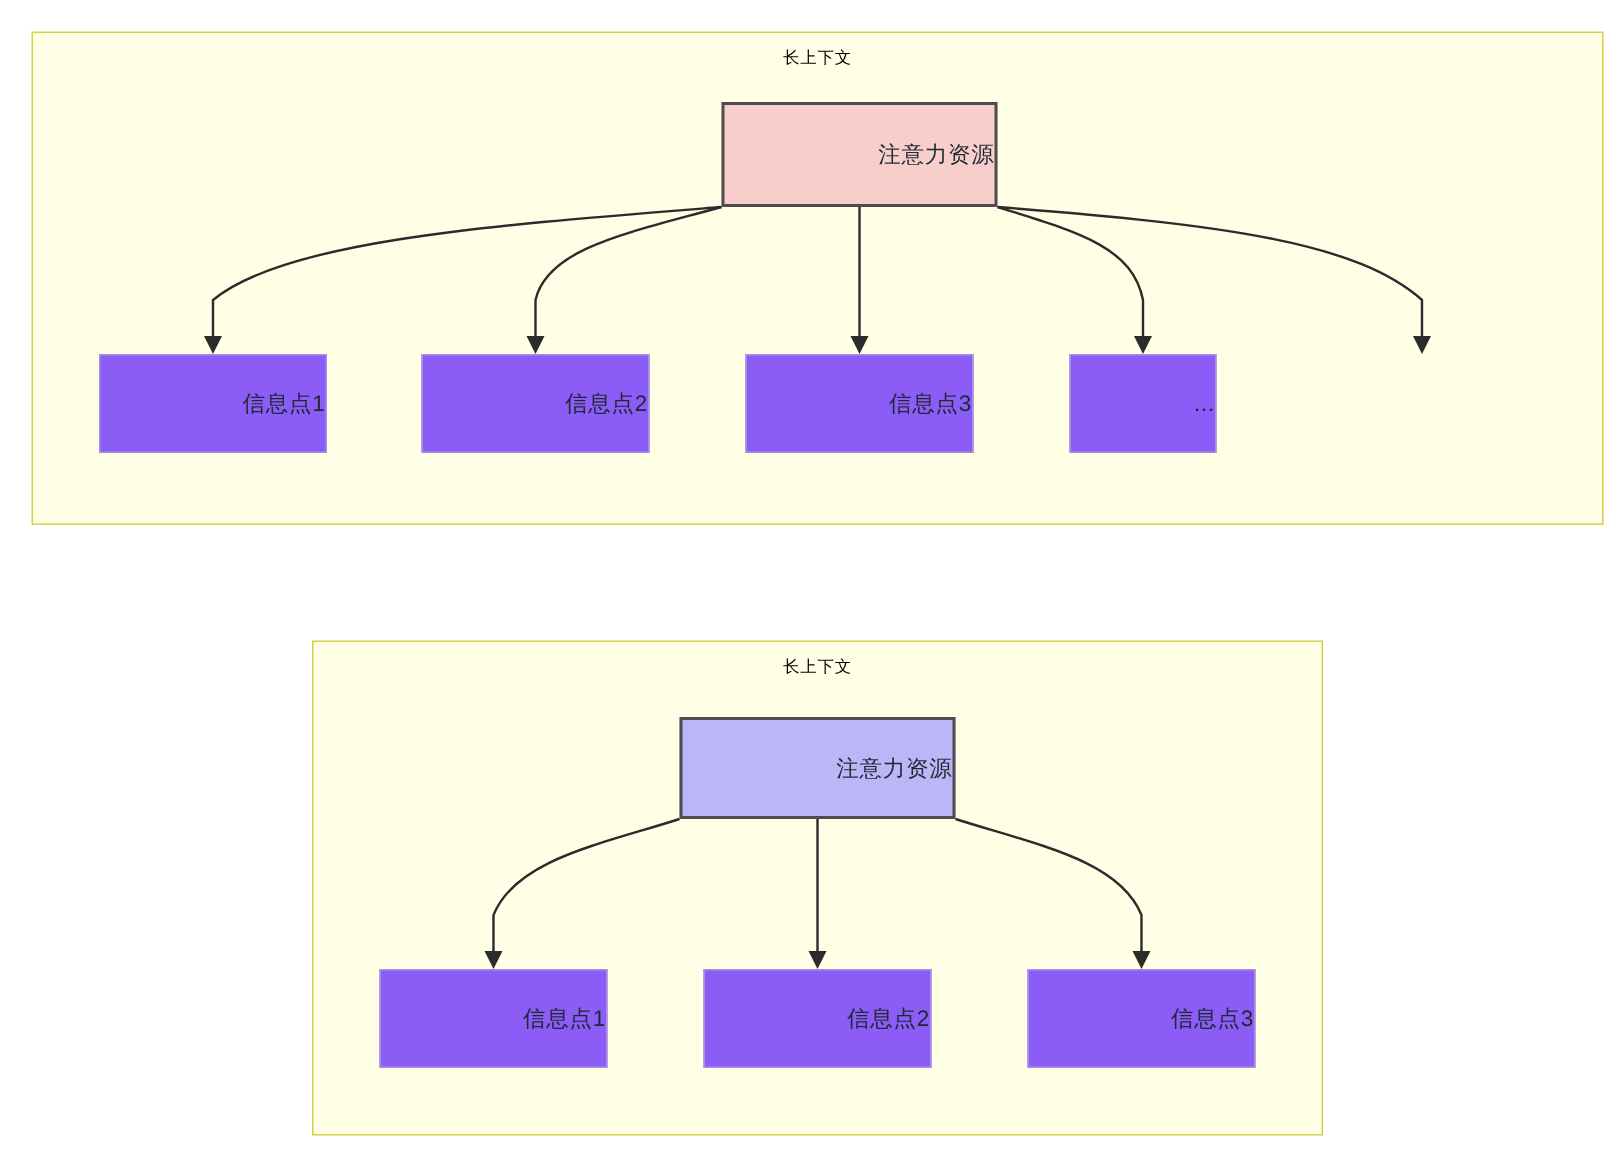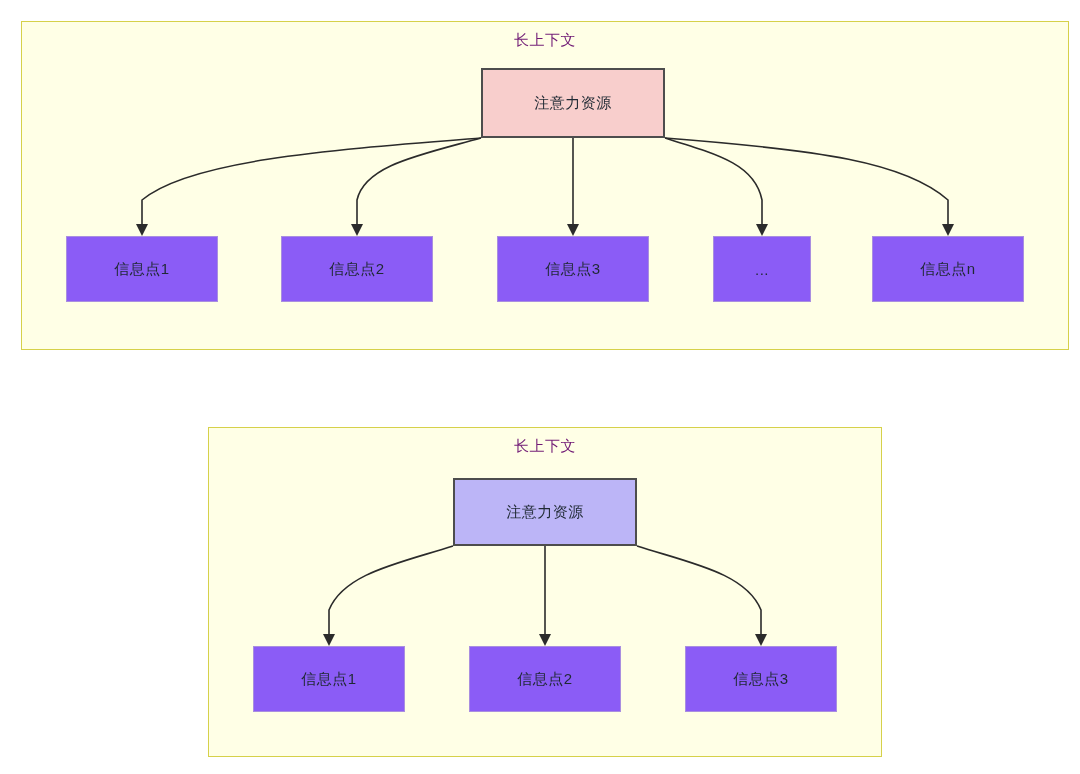--- a/index.html
+++ b/index.html
@@ -25,30 +25,30 @@
     background: #FFFFE6;
     border: 1.5px solid #D6D14A;
     box-sizing: border-box;
   }
   .group-title {
     position: absolute;
     top: 9px;
     left: 0;
     width: 100%;
     text-align: center;
-    font-size: 15px;
-    color: #701a75;
+    font-size: 11px;
+    color: #000000;
     letter-spacing: 0.5px;
   }
   .node {
     position: absolute;
     box-sizing: border-box;
     display: flex;
     align-items: center;
-    justify-content: center;
+    justify-content: flex-end;
     font-size: 15px;
     color: #1f2933;
     letter-spacing: 0.5px;
   }
   .node-root-red {
     background: #F8CECC;
     border: 2.5px solid #4D4D4D;
   }
   .node-root-blue {
     background: #BCB5F7;
@@ -117,23 +117,20 @@
   </div>
 
   <div class="node node-leaf" style="left:497px; top:236px; width:152px; height:66px;">
     <span>信息点3</span>
   </div>
 
   <div class="node node-leaf" style="left:713px; top:236px; width:98px; height:66px;">
     <span>...</span>
   </div>
 
-  <div class="node node-leaf" style="left:872px; top:236px; width:152px; height:66px;">
-    <span>信息点n</span>
-  </div>
 
   <div class="group-box" style="left:208px; top:427px; width:674px; height:330px;">
     <div class="group-title">长上下文</div>
   </div>
 
   <svg class="edges" viewBox="0 0 1080 774">
 
     <path class="edge-path" d="M 453 546 C 400 563 344 573 329 610 C 329 622 329 628 329 636"></path>
     <polygon class="arrow-head" points="323,634 335,634 329,646"></polygon>
 

